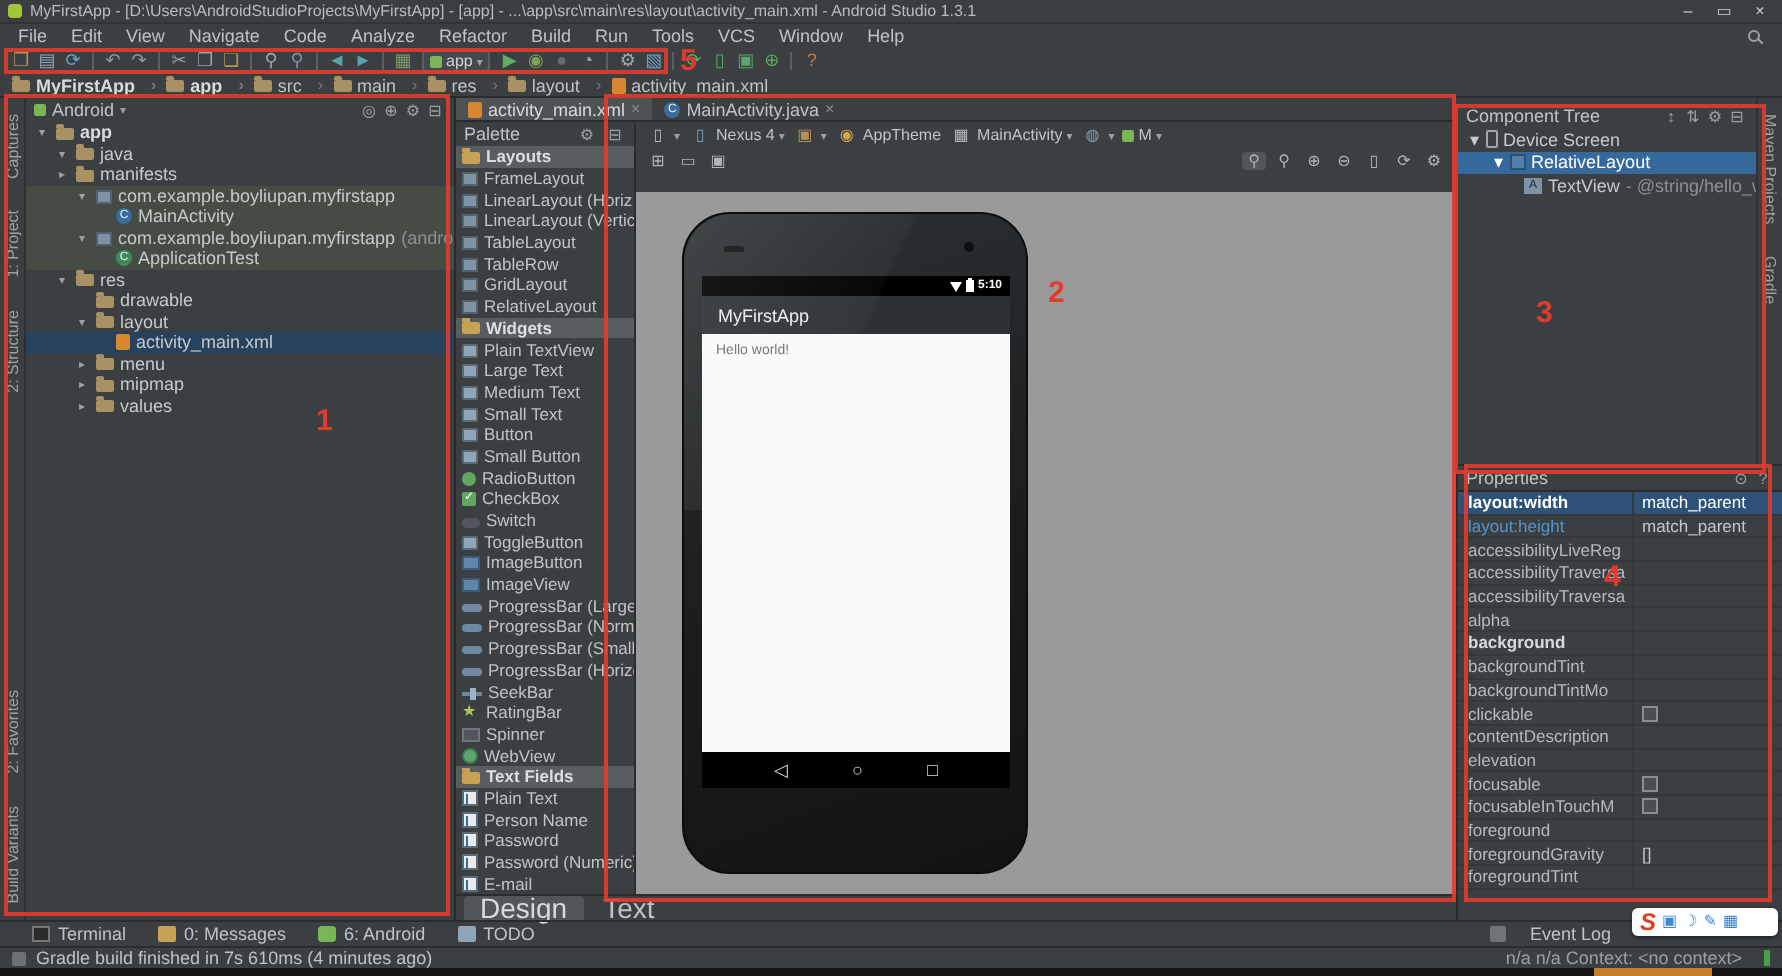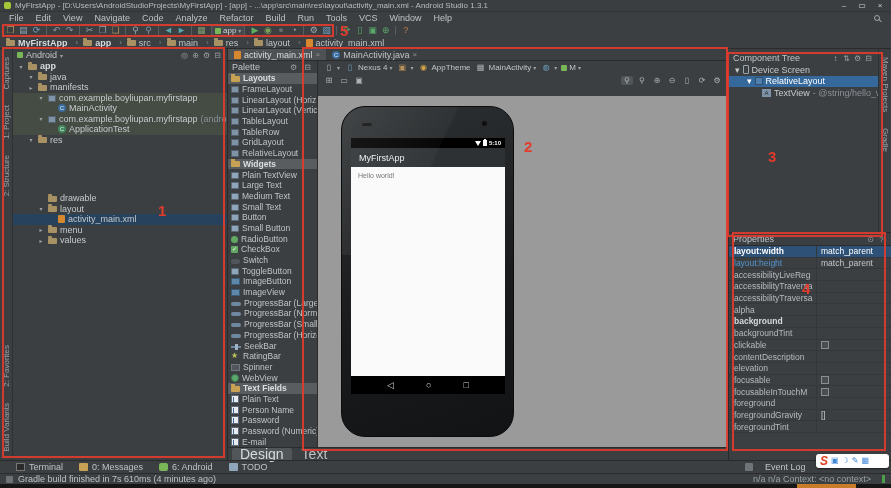--- a/index.html
+++ b/index.html
@@ -349,21 +349,21 @@
 
           </div>
 
           <div class="trow" style="padding-left: 14px;">
             <span class="chev">▾</span>
             <span class="ic i-folder"></span>
             <span class="tlabel">res</span>
 
           </div>
 
-          <div class="trow" style="padding-left: 24px; margin-top: 48px;">
+          <div class="trow" style="padding-left: 24px;">
             <span class="chev"></span>
             <span class="ic i-folder"></span>
             <span class="tlabel">drawable</span>
 
           </div>
 
           <div class="trow" style="padding-left: 24px;">
             <span class="chev">▾</span>
             <span class="ic i-folder"></span>
             <span class="tlabel">layout</span>
@@ -377,20 +377,26 @@
 
           </div>
 
           <div class="trow" style="padding-left: 24px;">
             <span class="chev">▸</span>
             <span class="ic i-folder"></span>
             <span class="tlabel">menu</span>
 
           </div>
 
+          <div class="trow" style="padding-left: 24px;">
+            <span class="chev">▸</span>
+            <span class="ic i-folder"></span>
+            <span class="tlabel">mipmap</span>
+
+          </div>
 
           <div class="trow" style="padding-left: 24px;">
             <span class="chev">▸</span>
             <span class="ic i-folder"></span>
             <span class="tlabel">values</span>
 
           </div>
 
         </div>
     </div>
@@ -796,20 +802,27 @@
             </div>
 
             <div class="prop-row">
               <span class="pname">backgroundTint</span>
               <span class="pval">
 
                 <span></span>
               </span>
             </div>
 
+            <div class="prop-row">
+              <span class="pname">backgroundTintMo</span>
+              <span class="pval">
+
+                <span></span>
+              </span>
+            </div>
 
             <div class="prop-row">
               <span class="pname">clickable</span>
               <span class="pval">
                 <span class="pcheck"></span>
                 <span></span>
               </span>
             </div>
 
             <div class="prop-row">

